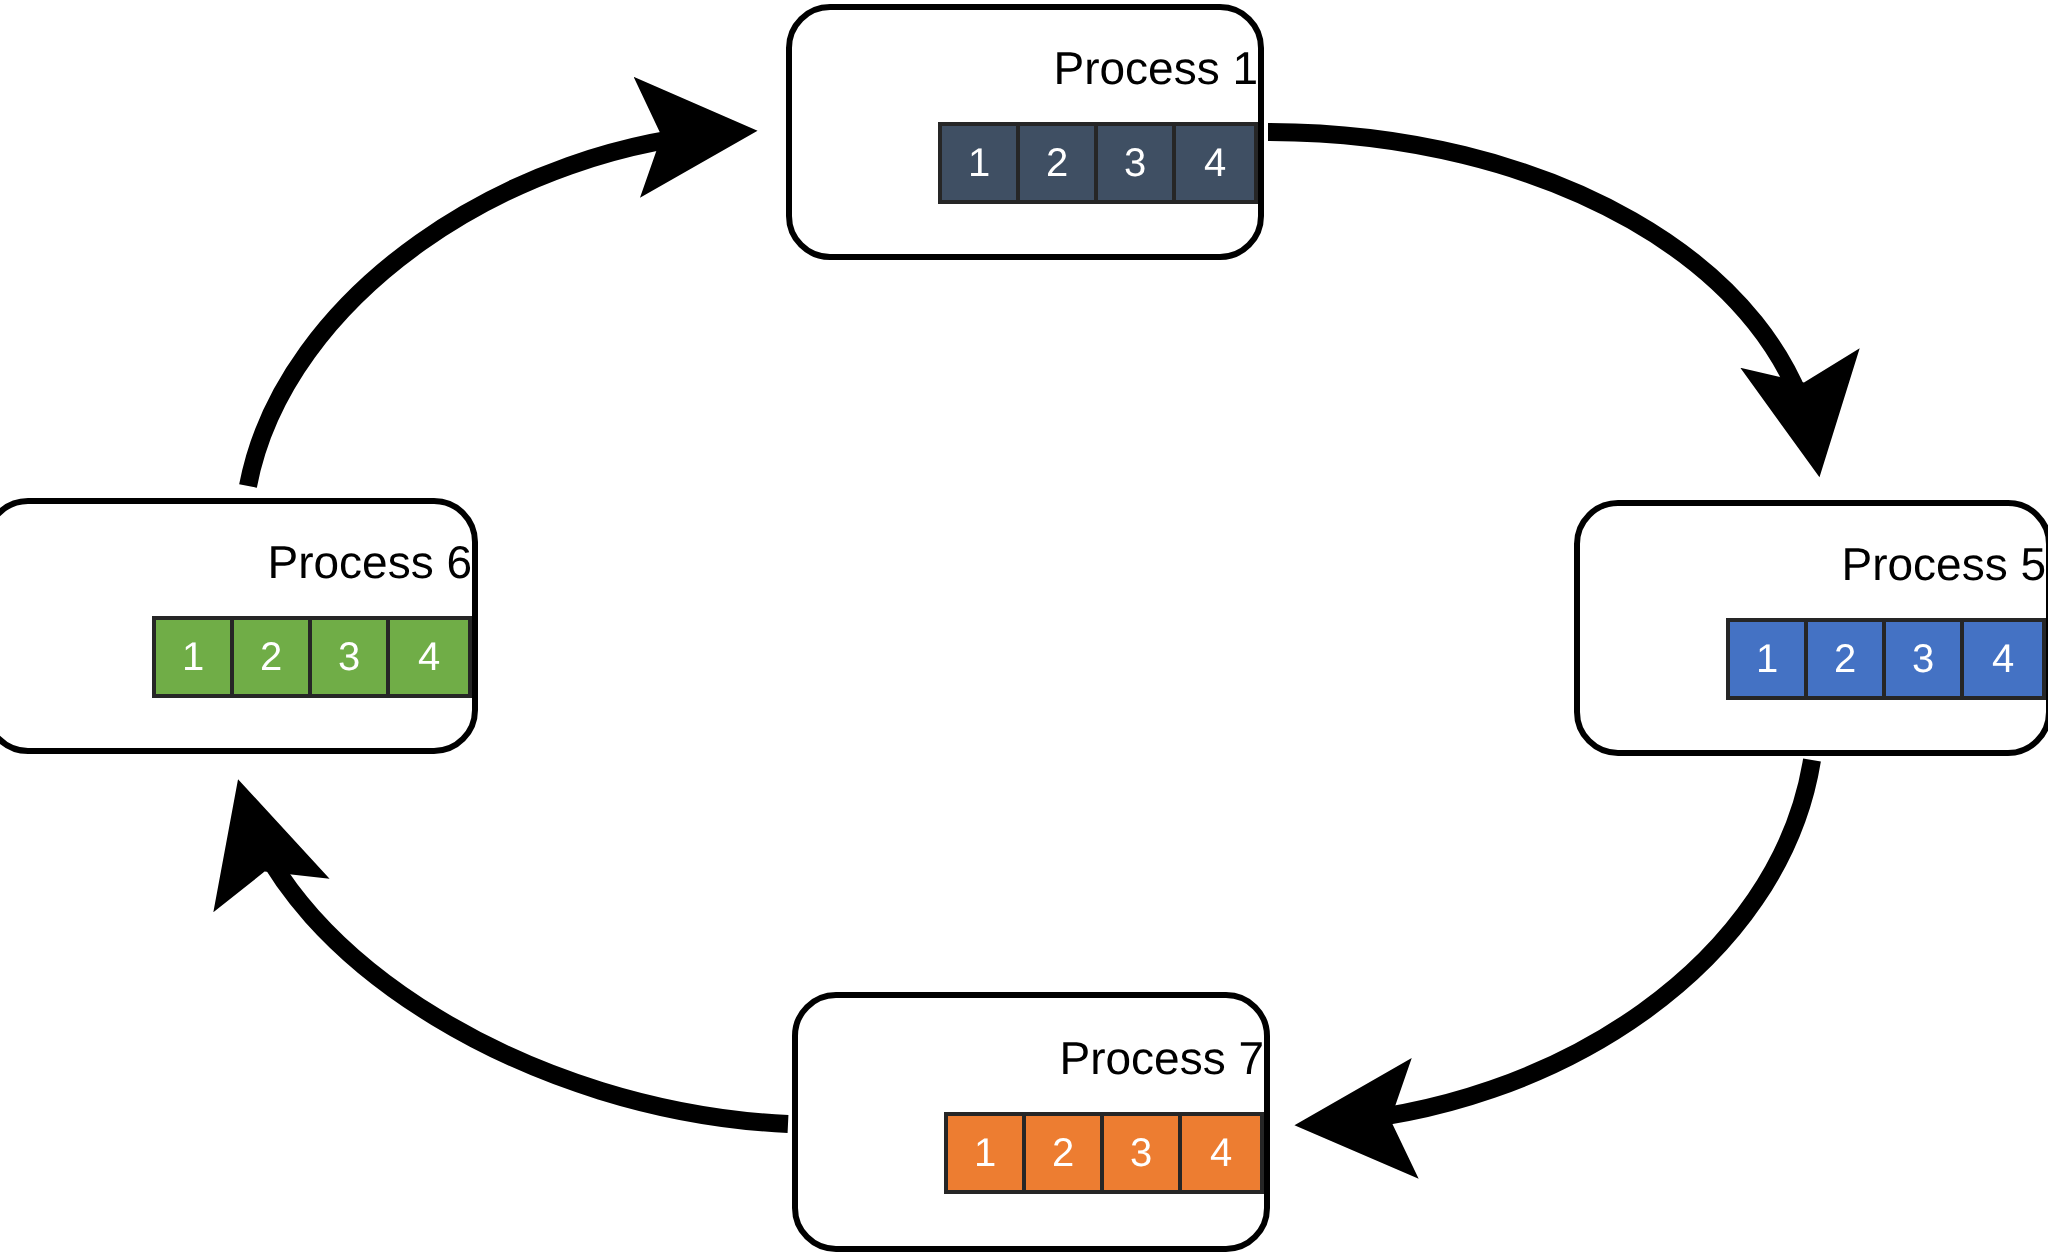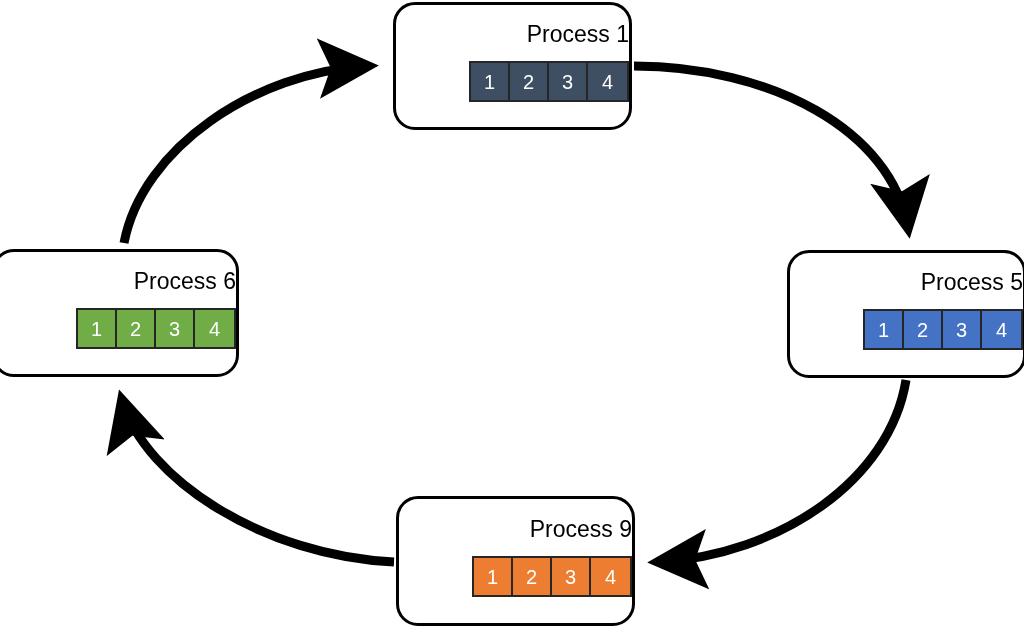--- a/index.html
+++ b/index.html
@@ -110,21 +110,21 @@
     <div class="proc-title">Process 5</div>
     <div class="cells">
       <div class="cell" style="background: rgb(68, 114, 196);">1</div>
       <div class="cell" style="background: rgb(68, 114, 196);">2</div>
       <div class="cell" style="background: rgb(68, 114, 196);">3</div>
       <div class="cell" style="background: rgb(68, 114, 196);">4</div>
     </div>
   </div>
 
   <div class="proc-box" id="box-3">
-    <div class="proc-title">Process 9</div>
+    <div class="proc-title">Process 7</div>
     <div class="cells">
       <div class="cell" style="background: rgb(237, 125, 49);">1</div>
       <div class="cell" style="background: rgb(237, 125, 49);">2</div>
       <div class="cell" style="background: rgb(237, 125, 49);">3</div>
       <div class="cell" style="background: rgb(237, 125, 49);">4</div>
     </div>
   </div>
 
   <div class="proc-box" id="box-4">
     <div class="proc-title">Process 6</div>

